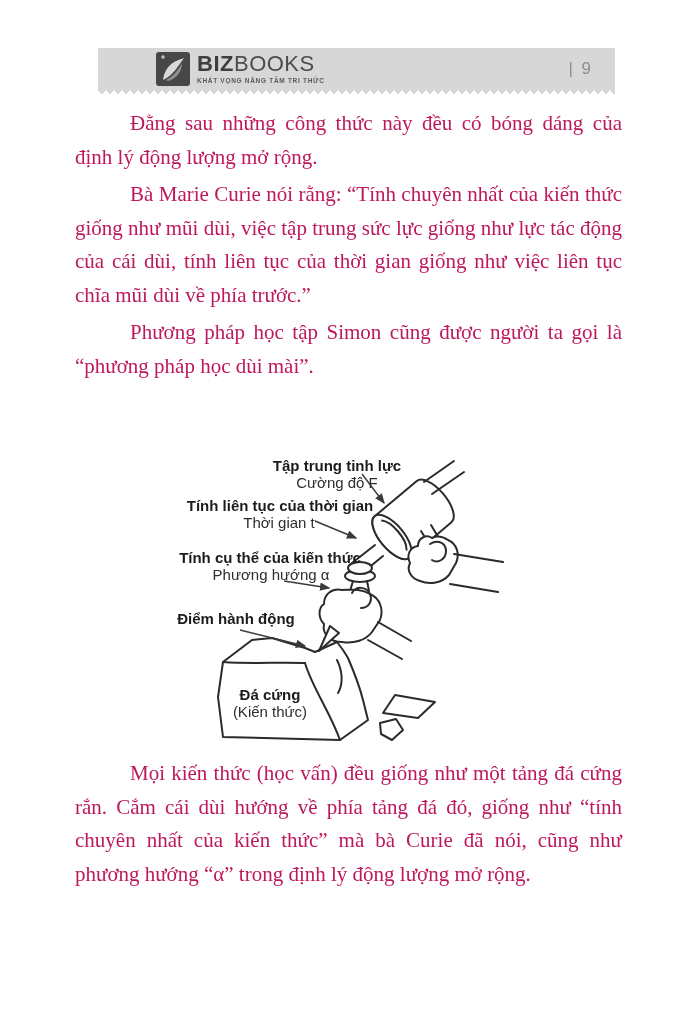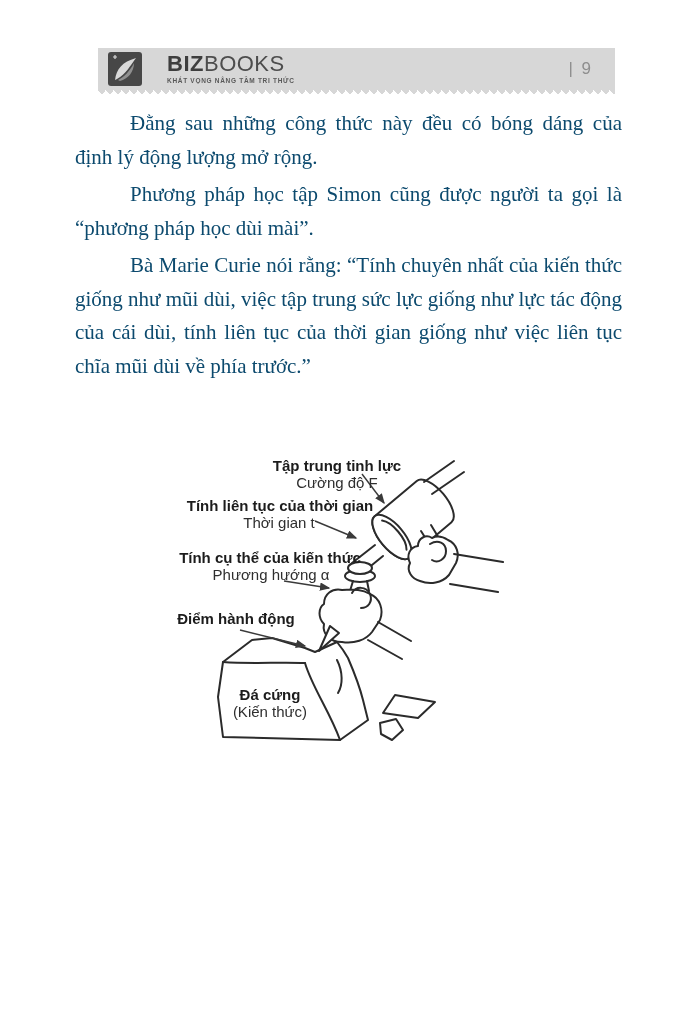--- a/index.html
+++ b/index.html
@@ -12,36 +12,36 @@
     position:absolute; left:98px; top:48px; width:517px; height:42px;
     background:#d7d7d7;
     display:flex; align-items:center; justify-content:space-between;
     padding:0 22px 0 10px; box-sizing:border-box;
   }
   .header-bar::after {
     content:""; position:absolute; left:0; top:100%; width:100%; height:4px;
     background: conic-gradient(from 315deg at 50% 100%, #d7d7d7 90deg, rgba(0,0,0,0) 90deg);
     background-size:8px 4px; background-repeat:repeat-x;
   }
-  .brand { display:flex; align-items:center; gap:25px; }
+  .brand { display:flex; align-items:center; gap:7px;margin-left:48px; }
   .brand-text { display:flex; flex-direction:column; line-height:1; }
   .brand-name { font-family:"Liberation Sans", sans-serif; font-size:22px; letter-spacing:0.5px; }
   .brand-name .bold { font-weight:700; color:#3e3e3e; }
   .brand-name .light { font-weight:400; color:#4d4d4d; }
   .tagline {
     font-family:"Liberation Sans", sans-serif; font-size:6.5px; font-weight:700;
     letter-spacing:0.7px; color:#585858; margin-top:3px;
   }
   .page-num {
     font-family:"Liberation Sans", sans-serif; font-size:17px; color:#8e8e8e;
     letter-spacing:2px;
   }
   
   .body-text {
-    position:absolute; left:75px; width:547px; color:#0c4a6e;
+    position:absolute; left:75px; width:547px; color:#be185d;
     font-size:21px; line-height:33.5px; text-align:justify;
   }
   .body-text p { margin:0 0 4px 0; text-indent:55px; }
   .bt1 { top:107px; }
   .bt2 { top:757px; }
   
   .figure { position:absolute; left:80px; top:450px; }
   .fig-title { font-family:"Liberation Sans", sans-serif; font-size:15px; font-weight:700; fill:#1c1c1c; }
   .fig-sub   { font-family:"Liberation Sans", sans-serif; font-size:15px; font-weight:400; fill:#2e2e2e; }
   .draw { stroke:#2b2b2b; stroke-width:2; fill:none; stroke-linecap:round; stroke-linejoin:round; }
@@ -64,22 +64,22 @@
       <div class="brand-text">
         <div class="brand-name"><span class="bold">BIZ</span><span class="light">BOOKS</span></div>
         <div class="tagline">KHÁT VỌNG NÂNG TẦM TRI THỨC</div>
       </div>
     </div>
     <div class="page-num">| 9</div>
   </header>
 
   <main class="body-text bt1">
     <p>Đằng sau những công thức này đều có bóng dáng của định lý động lượng mở rộng.</p>
+    <p>Bà Marie Curie nói rằng: “Tính chuyên nhất của kiến thức giống như mũi dùi, việc tập trung sức lực giống như lực tác động của cái dùi, tính liên tục của thời gian giống như việc liên tục chĩa mũi dùi về phía trước.”</p>
     <p>Phương pháp học tập Simon cũng được người ta gọi là “phương pháp học dùi mài”.</p>
-    <p>Bà Marie Curie nói rằng: “Tính chuyên nhất của kiến thức giống như mũi dùi, việc tập trung sức lực giống như lực tác động của cái dùi, tính liên tục của thời gian giống như việc liên tục chĩa mũi dùi về phía trước.”</p>
   </main>
 
   <svg class="figure" width="545" height="312" viewBox="0 0 545 312">
     <defs>
       <marker id="ah" markerWidth="9" markerHeight="8" refX="6.5" refY="3" orient="auto">
         <path d="M0,0 L7.5,3 L0,6 Z" fill="#3a3a3a"></path>
       </marker>
     </defs>
 
     <g>
@@ -146,14 +146,17 @@
       <text class="fig-title" x="200" y="61" text-anchor="middle">Tính liên tục của thời gian</text>
       <text class="fig-sub" x="199" y="78" text-anchor="middle">Thời gian t</text>
       <text class="fig-title" x="190" y="113" text-anchor="middle">Tính cụ thể của kiến thức</text>
       <text class="fig-sub" x="191" y="130" text-anchor="middle">Phương hướng α</text>
       <text class="fig-title" x="156" y="174" text-anchor="middle">Điểm hành động</text>
       <text class="fig-title" x="190" y="250" text-anchor="middle">Đá cứng</text>
       <text class="fig-sub" x="190" y="267" text-anchor="middle">(Kiến thức)</text>
     </g>
   </svg>
 
+  <main class="body-text bt2">
+    <p>Mọi kiến thức (học vấn) đều giống như một tảng đá cứng rắn. Cắm cái dùi hướng về phía tảng đá đó, giống như “tính chuyên nhất của kiến thức” mà bà Curie đã nói, cũng như phương hướng “α” trong định lý động lượng mở rộng.</p>
+  </main>
 
 </div>
 
 </body></html>

